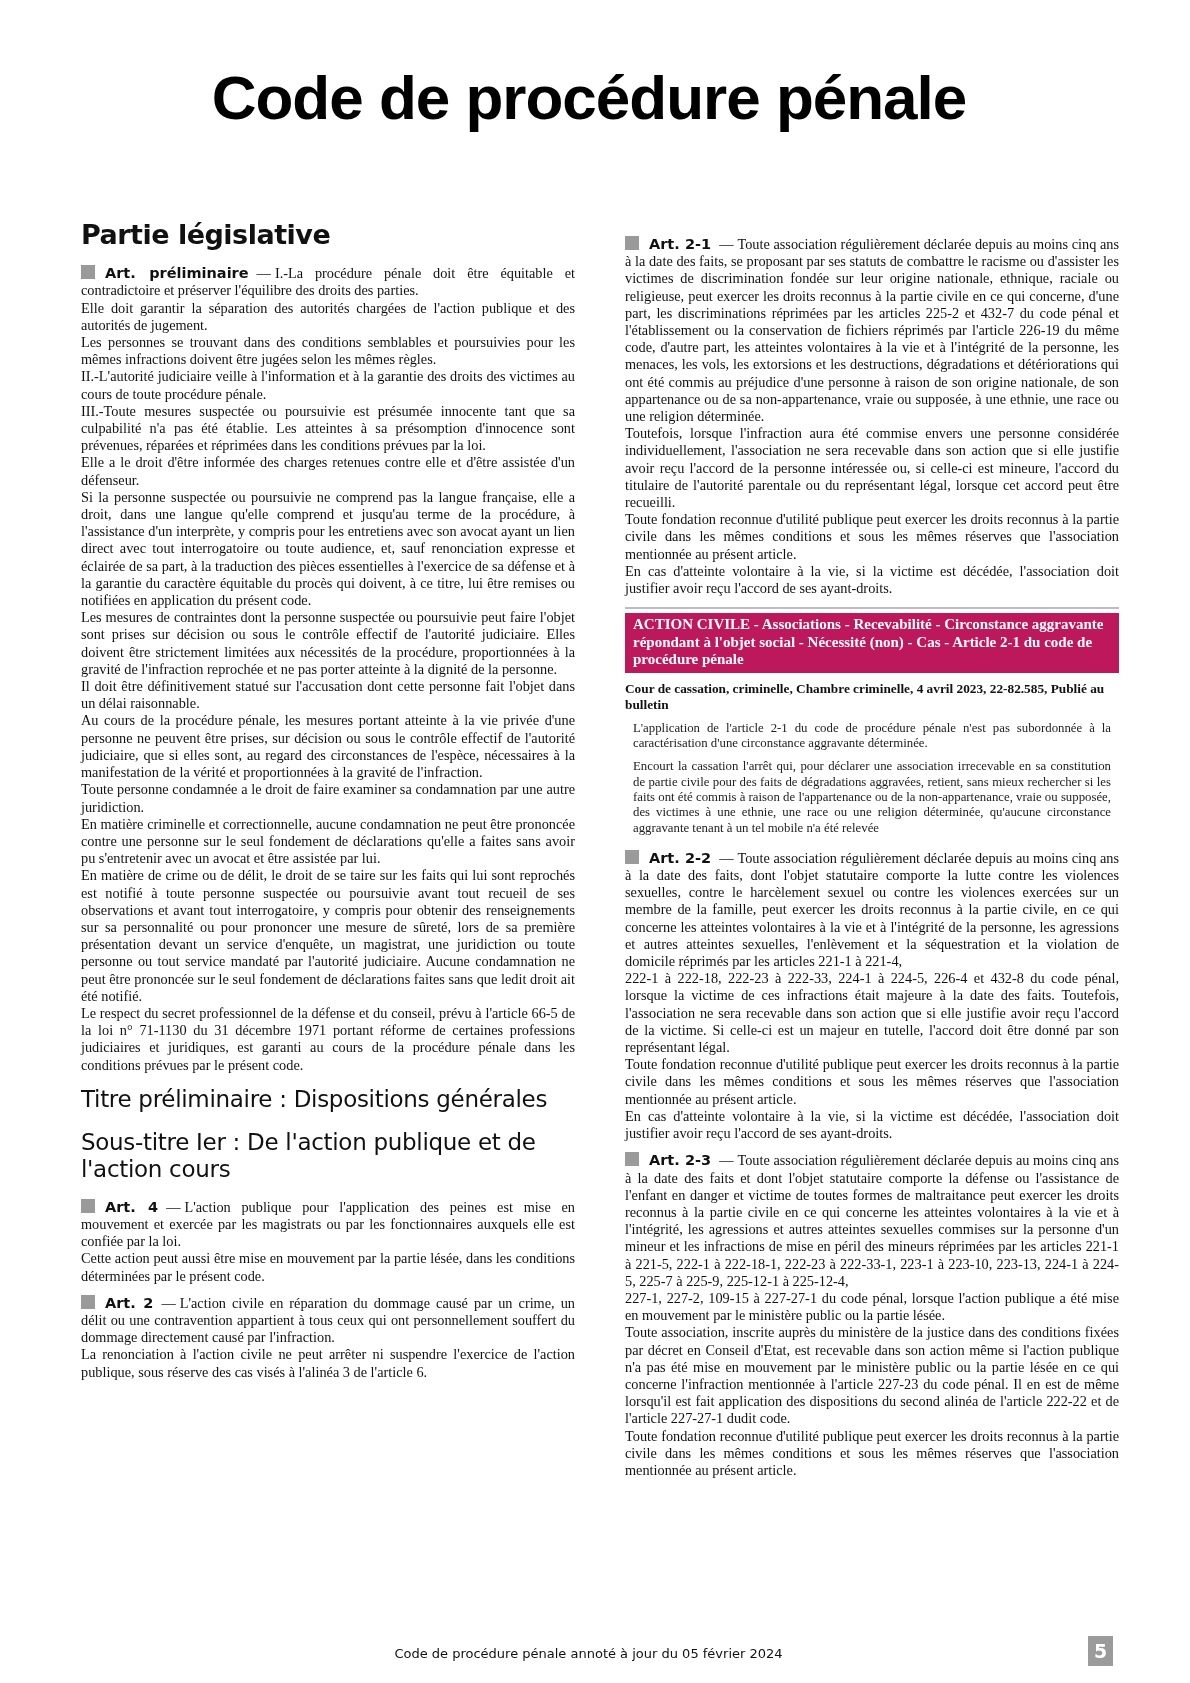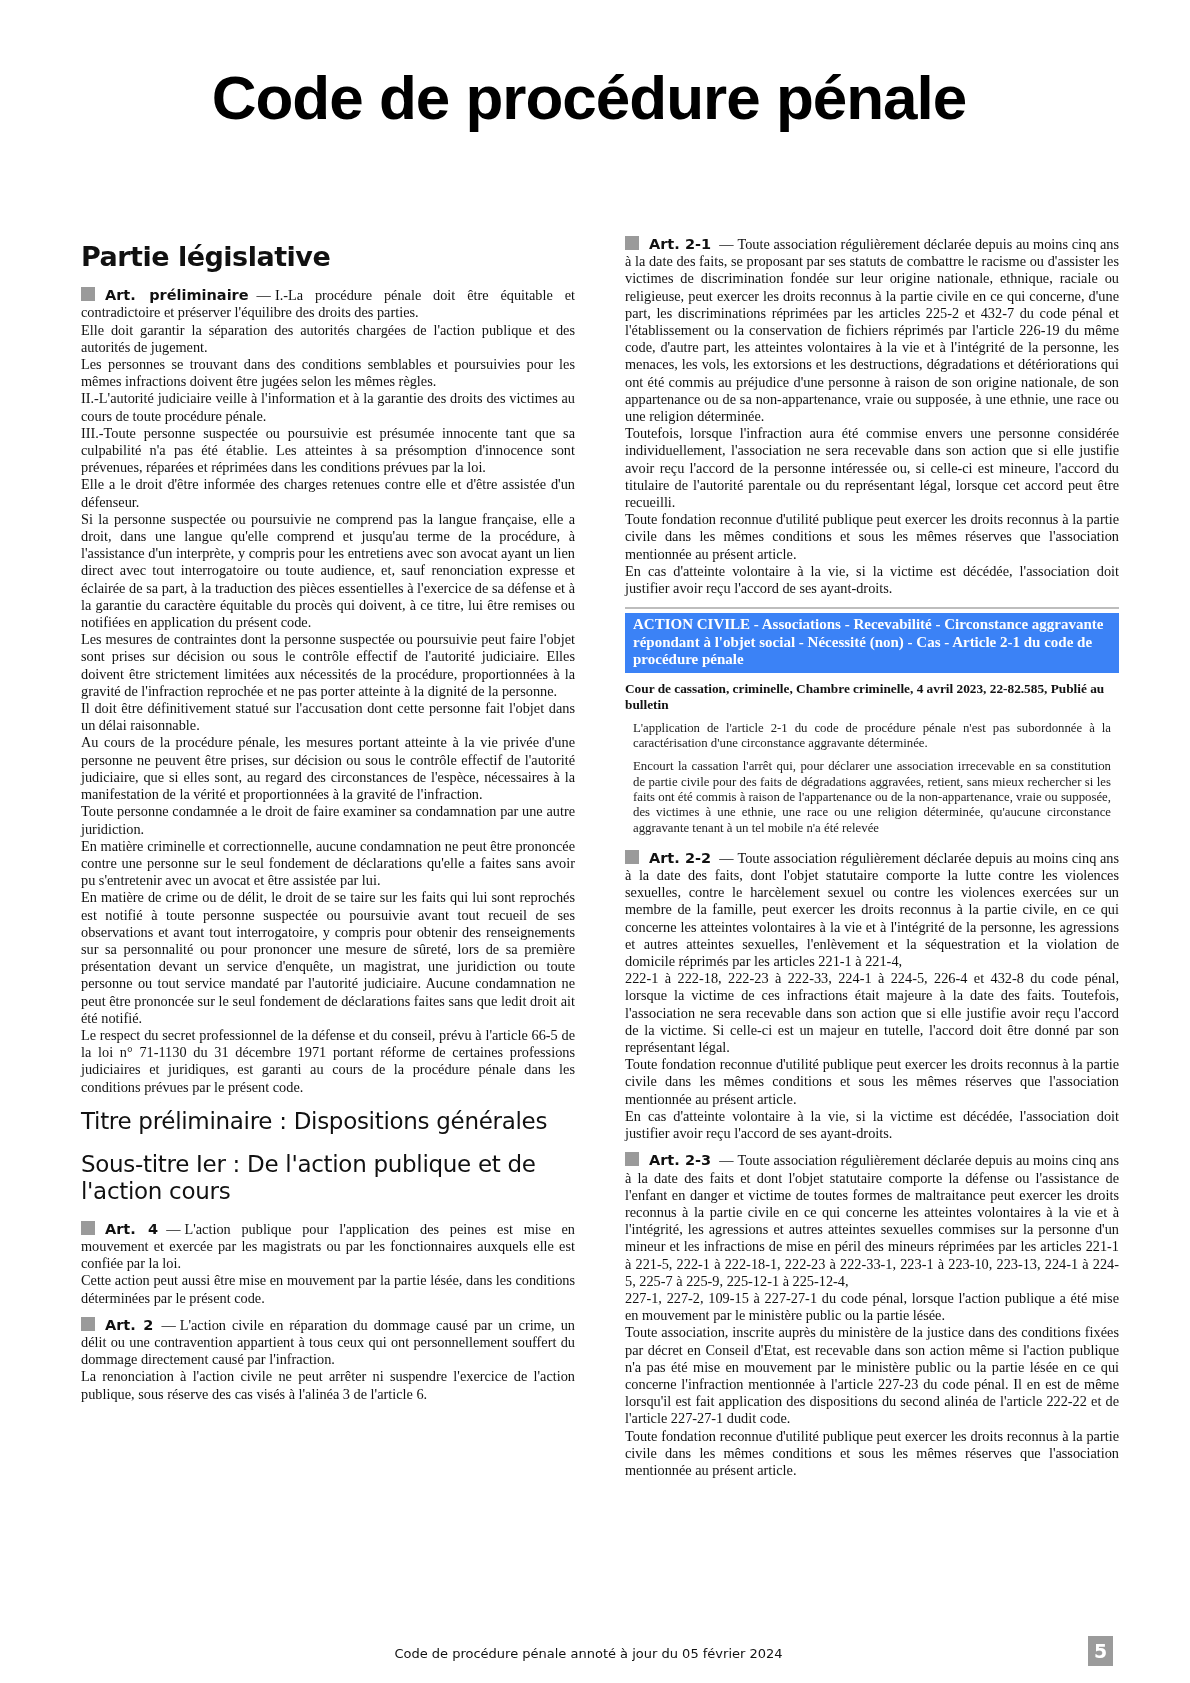--- a/index.html
+++ b/index.html
@@ -2,52 +2,52 @@
 <html><head>
 <meta charset="utf-8">
 <style>
   html, body { margin: 0; padding: 0; background: #ffffff; }
   body { width: 1190px; height: 1683px; position: relative; overflow: hidden; color: #111; }
   .title {
     position: absolute; left: 0; right: 12px; top: 62px; text-align: center;
     font-family: "Liberation Sans", sans-serif; font-weight: bold; font-size: 62px;
     letter-spacing: -1px; color: #000; margin: 0;
   }
-  .col { position: absolute; top: 242px; width: 494px; font-family: "Liberation Serif", serif; font-size: 14.3px; line-height: 17.2px; }
+  .col { position: absolute; top: 220px; width: 494px; font-family: "Liberation Serif", serif; font-size: 14.3px; line-height: 17.2px; }
   .col-left { left: 81px; }
   .col-right { left: 625px; top: 236px; }
   .h-part { font-family: "DejaVu Sans", sans-serif; font-weight: bold; font-size: 27px; margin: 6px 0 22px 0; letter-spacing: -0.5px; }
   .h-title { font-family: "DejaVu Sans", sans-serif; font-weight: normal; font-size: 23px; line-height: 27px; margin: 12px 0 16px 0; letter-spacing: -0.3px; }
   .article { margin-bottom: 10px; }
   .article p { margin: 0; text-align: justify; }
   .art-head { display: inline; }
   .sq { display: inline-block; width: 14px; height: 14px; background: #9a9a9a; vertical-align: -1px; margin-right: 10px; }
   .art-label { font-family: "DejaVu Sans", sans-serif; font-weight: bold; font-size: 14.5px; margin-right: 8px; }
   .dash { margin-right: 4px; }
   .juris { margin: 10px 0 14px 0; border-top: 2px solid #bdbdbd; padding-top: 4px; }
-  .juris-head { background: #3b82f6; color: #fff; font-weight: bold; font-size: 15px; line-height: 17.5px; padding: 3px 8px 4px 8px; }
+  .juris-head { background: #be185d; color: #fff; font-weight: bold; font-size: 15px; line-height: 17.5px; padding: 3px 8px 4px 8px; }
   .juris-court { font-weight: bold; font-size: 13.3px; line-height: 16px; margin: 8px 0 6px 0; }
   .juris-body p { margin: 8px; font-size: 12.8px; line-height: 15.3px; text-align: justify; color: #222; }
   .footer { position: absolute; top: 1646px; left: 0; right: 13px; text-align: center; font-family: "DejaVu Sans", sans-serif; font-size: 13px; color: #111; }
   .page-num { position: absolute; left: 1088px; top: 1636px; width: 25px; height: 30px; background: #9b9b9b; color: #fff; font-family: "DejaVu Sans", sans-serif; font-weight: bold; font-size: 19px; text-align: center; line-height: 30px; }
 </style>
 </head>
 <body>
 
 <h1 class="title">Code de procédure pénale</h1>
 
 <div class="col col-left">
   <h2 class="h-part">Partie législative</h2>
 
   <div class="article">
     <p><span class="art-head"><span class="sq"></span><span class="art-label">Art. préliminaire</span><span class="dash">—</span></span><span>I.-La procédure pénale doit être équitable et contradictoire et préserver l'équilibre des droits des parties.</span></p>
     <p>Elle doit garantir la séparation des autorités chargées de l'action publique et des autorités de jugement.</p>
     <p>Les personnes se trouvant dans des conditions semblables et poursuivies pour les mêmes infractions doivent être jugées selon les mêmes règles.</p>
     <p>II.-L'autorité judiciaire veille à l'information et à la garantie des droits des victimes au cours de toute procédure pénale.</p>
-    <p>III.-Toute personne suspectée ou poursuivie est présumée innocente tant que sa culpabilité n'a pas été établie. Les atteintes à sa présomption d'innocence sont prévenues, réparées et réprimées dans les conditions prévues par la loi.</p>
+    <p>III.-Toute mesures suspectée ou poursuivie est présumée innocente tant que sa culpabilité n'a pas été établie. Les atteintes à sa présomption d'innocence sont prévenues, réparées et réprimées dans les conditions prévues par la loi.</p>
     <p>Elle a le droit d'être informée des charges retenues contre elle et d'être assistée d'un défenseur.</p>
     <p>Si la personne suspectée ou poursuivie ne comprend pas la langue française, elle a droit, dans une langue qu'elle comprend et jusqu'au terme de la procédure, à l'assistance d'un interprète, y compris pour les entretiens avec son avocat ayant un lien direct avec tout interrogatoire ou toute audience, et, sauf renonciation expresse et éclairée de sa part, à la traduction des pièces essentielles à l'exercice de sa défense et à la garantie du caractère équitable du procès qui doivent, à ce titre, lui être remises ou notifiées en application du présent code.</p>
     <p>Les mesures de contraintes dont la personne suspectée ou poursuivie peut faire l'objet sont prises sur décision ou sous le contrôle effectif de l'autorité judiciaire. Elles doivent être strictement limitées aux nécessités de la procédure, proportionnées à la gravité de l'infraction reprochée et ne pas porter atteinte à la dignité de la personne.</p>
     <p>Il doit être définitivement statué sur l'accusation dont cette personne fait l'objet dans un délai raisonnable.</p>
     <p>Au cours de la procédure pénale, les mesures portant atteinte à la vie privée d'une personne ne peuvent être prises, sur décision ou sous le contrôle effectif de l'autorité judiciaire, que si elles sont, au regard des circonstances de l'espèce, nécessaires à la manifestation de la vérité et proportionnées à la gravité de l'infraction.</p>
     <p>Toute personne condamnée a le droit de faire examiner sa condamnation par une autre juridiction.</p>
     <p>En matière criminelle et correctionnelle, aucune condamnation ne peut être prononcée contre une personne sur le seul fondement de déclarations qu'elle a faites sans avoir pu s'entretenir avec un avocat et être assistée par lui.</p>
     <p>En matière de crime ou de délit, le droit de se taire sur les faits qui lui sont reprochés est notifié à toute personne suspectée ou poursuivie avant tout recueil de ses observations et avant tout interrogatoire, y compris pour obtenir des renseignements sur sa personnalité ou pour prononcer une mesure de sûreté, lors de sa première présentation devant un service d'enquête, un magistrat, une juridiction ou toute personne ou tout service mandaté par l'autorité judiciaire. Aucune condamnation ne peut être prononcée sur le seul fondement de déclarations faites sans que ledit droit ait été notifié.</p>
     <p>Le respect du secret professionnel de la défense et du conseil, prévu à l'article 66-5 de la loi n° 71-1130 du 31 décembre 1971 portant réforme de certaines professions judiciaires et juridiques, est garanti au cours de la procédure pénale dans les conditions prévues par le présent code.</p>
   </div>

